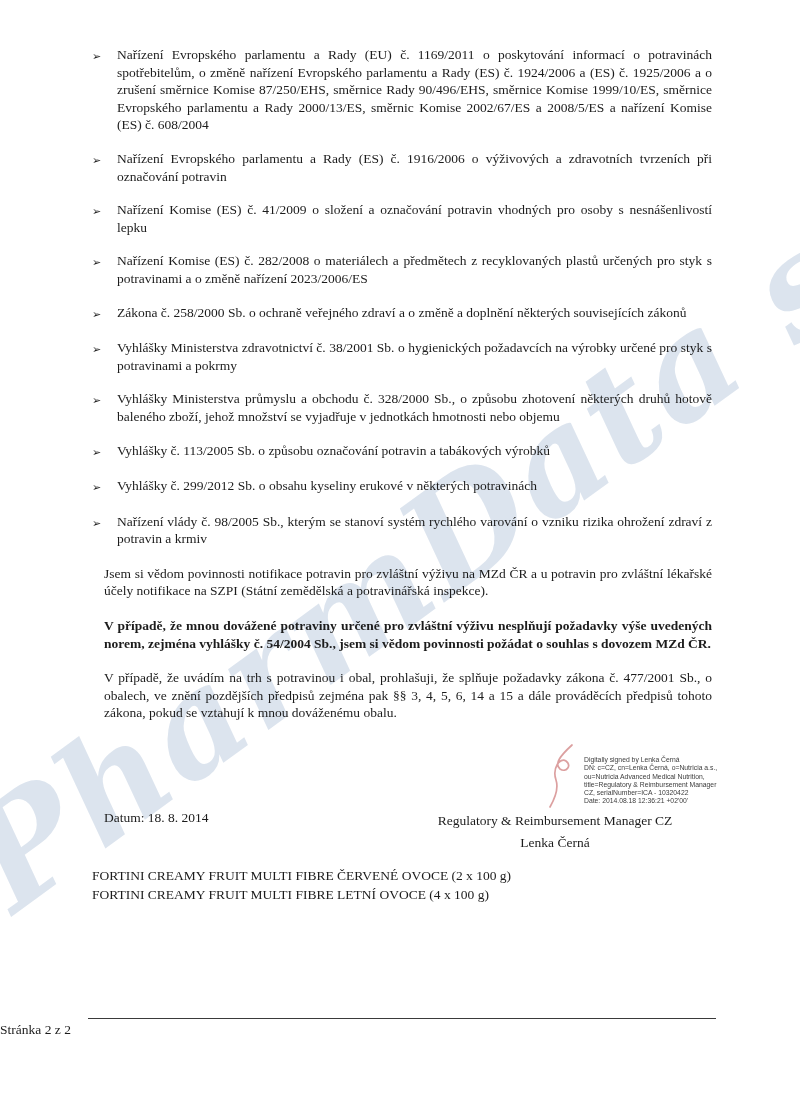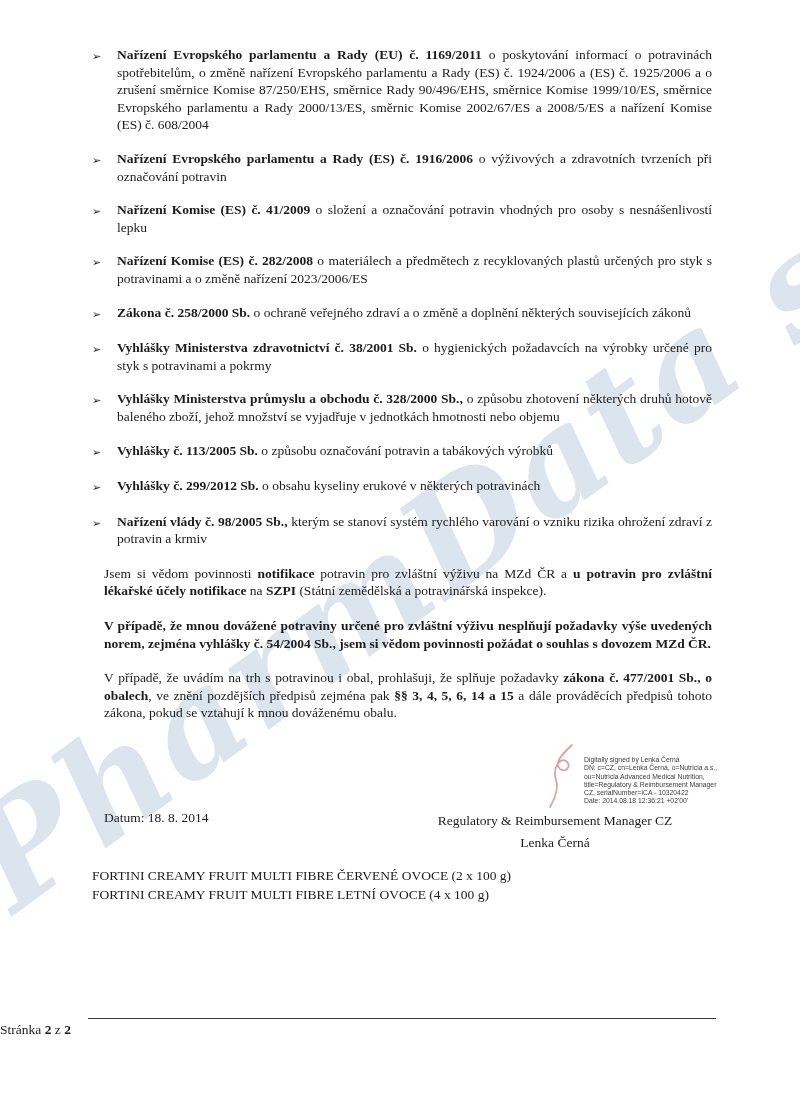--- a/index.html
+++ b/index.html
@@ -15,21 +15,21 @@
     color:rgba(148,172,203,0.33); z-index:0; pointer-events:none;
   }
   .content {
     position:absolute; left:92px; top:46px; width:620px; z-index:1;
     font-size:13.5px; line-height:17.6px;
   }
   ol.reg-list { list-style:none; margin:0; padding:0; }
   ol.reg-list li { display:flex; margin:0 0 16px 0; }
   .marker { flex:0 0 25px; font-size:11px; padding-top:2px; }
   .li-text { flex:1; text-align:justify; }
-  .b { font-weight:bold; }
+  .b { font-weight:normal; }
   .para { margin:17px 0 0 12px; text-align:justify; }
   .para.all-bold { font-weight:bold; }
   .digsig { position:absolute; left:546px; top:742px; z-index:2; display:flex; }
   .digsig-text {
     margin-left:4px; margin-top:14px; width:170px;
     font-family:"Liberation Sans", sans-serif; font-size:6.8px;
     line-height:8.3px; color:#3c3c3c; white-space:nowrap;
   }
   .date-line { position:absolute; left:92px; top:810px; font-size:13.5px; z-index:2;margin-left:12px; }
   .sig-block {

